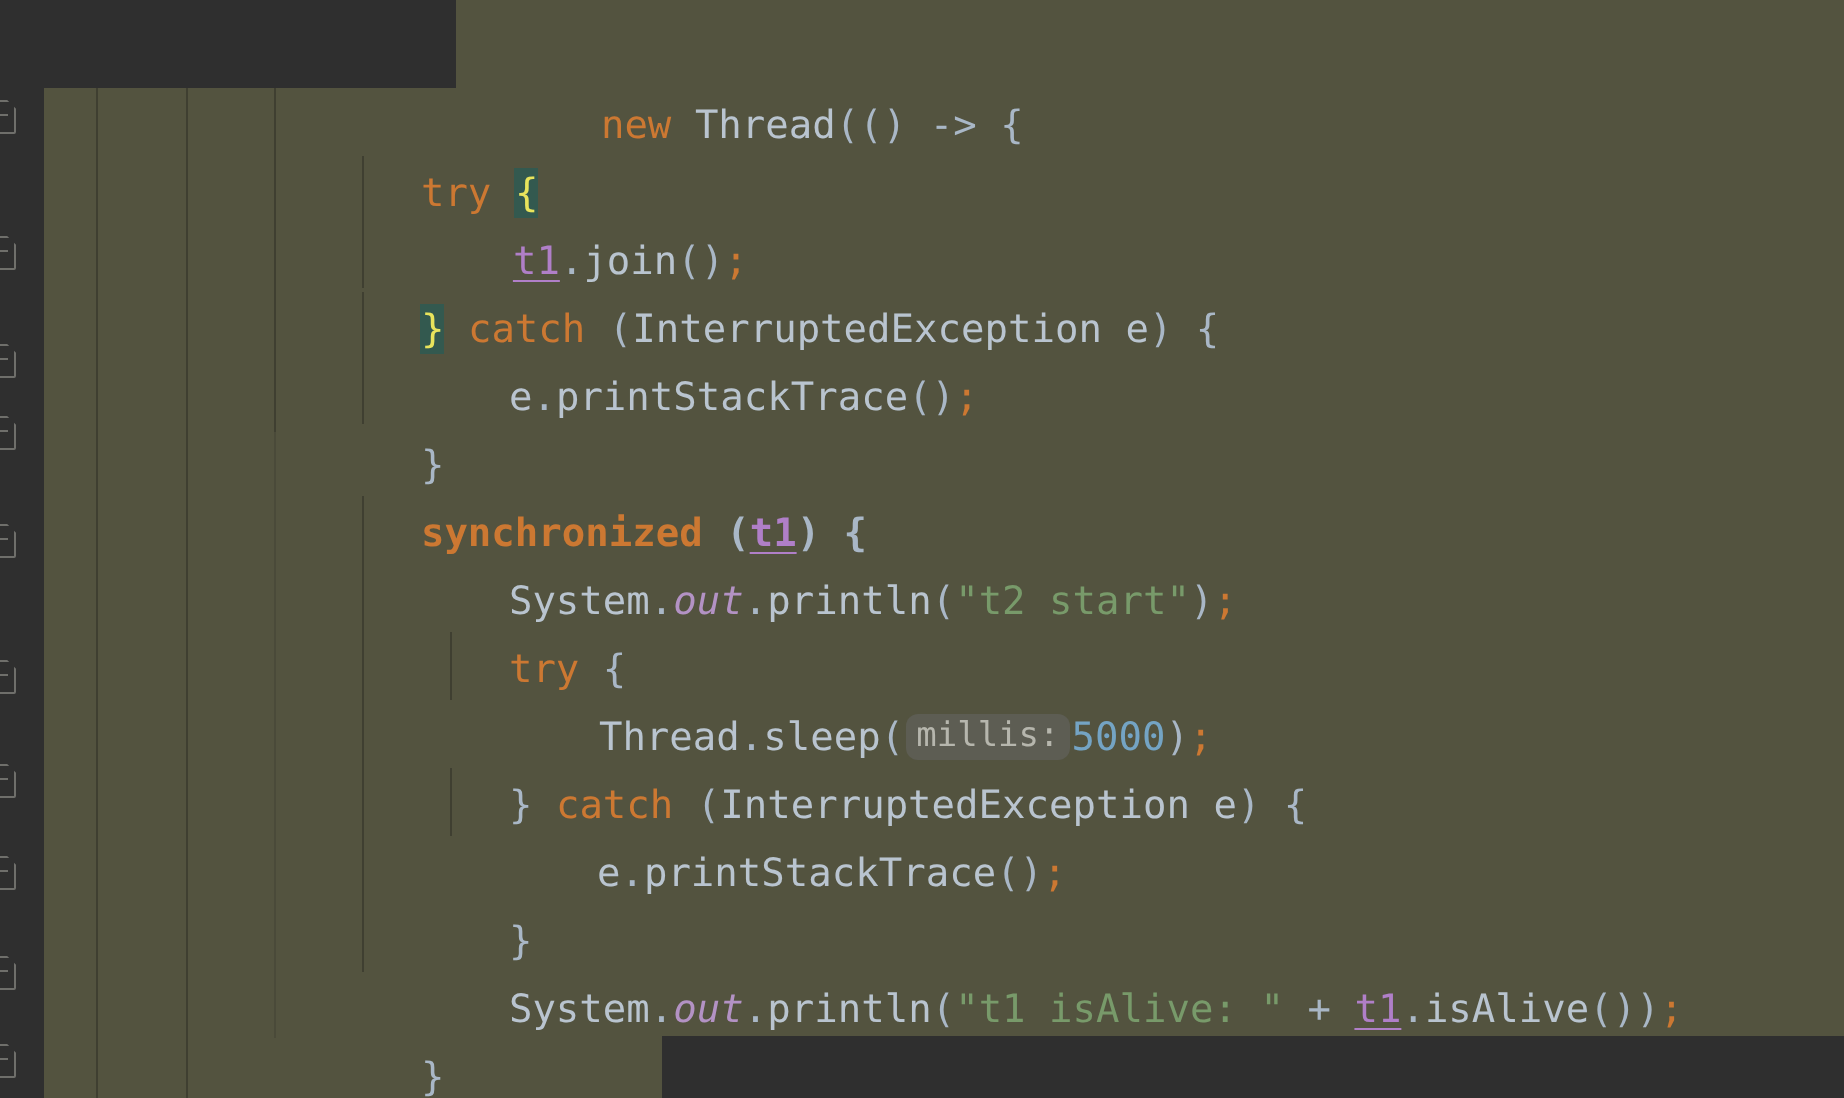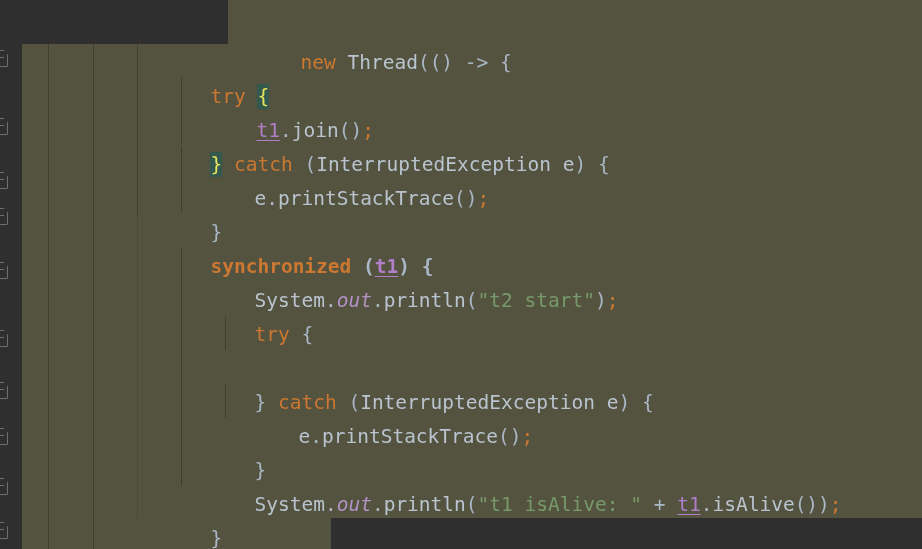--- a/index.html
+++ b/index.html
@@ -176,20 +176,23 @@
     </div>
 
     <div class="line" style="top:250px; left:184px;">
       <span class="tok-plain">System</span><span class="tok-punc">.</span><span class="tok-field">out</span><span class="tok-punc">.</span><span class="tok-plain">println</span><span class="tok-punc">(</span><span class="tok-str">"t2 start"</span><span class="tok-punc">)</span><span class="tok-semi">;</span>
     </div>
 
     <div class="line" style="top:284px; left:184px;">
       <span class="tok-kw">try</span><span class="tok-punc"> {</span>
     </div>
 
+    <div class="line" style="top:318px; left:229px;">
+      <span class="tok-plain">Thread</span><span class="tok-punc">.</span><span class="tok-plain">sleep</span><span class="tok-punc">(</span><span class="hint">millis:</span><span class="tok-num">5000</span><span class="tok-punc">)</span><span class="tok-semi">;</span>
+    </div>
 
     <div class="line" style="top:352px; left:184px;">
       <span class="tok-punc">}</span><span class="tok-plain"> </span><span class="tok-kw">catch</span><span class="tok-punc"> (</span><span class="tok-plain">InterruptedException</span><span class="tok-plain"> </span><span class="tok-plain">e</span><span class="tok-punc">) {</span>
     </div>
 
     <div class="line" style="top:386px; left:228px;">
       <span class="tok-plain">e</span><span class="tok-punc">.</span><span class="tok-plain">printStackTrace</span><span class="tok-punc">()</span><span class="tok-semi">;</span>
     </div>
 
     <div class="line" style="top:420px; left:184px;">

